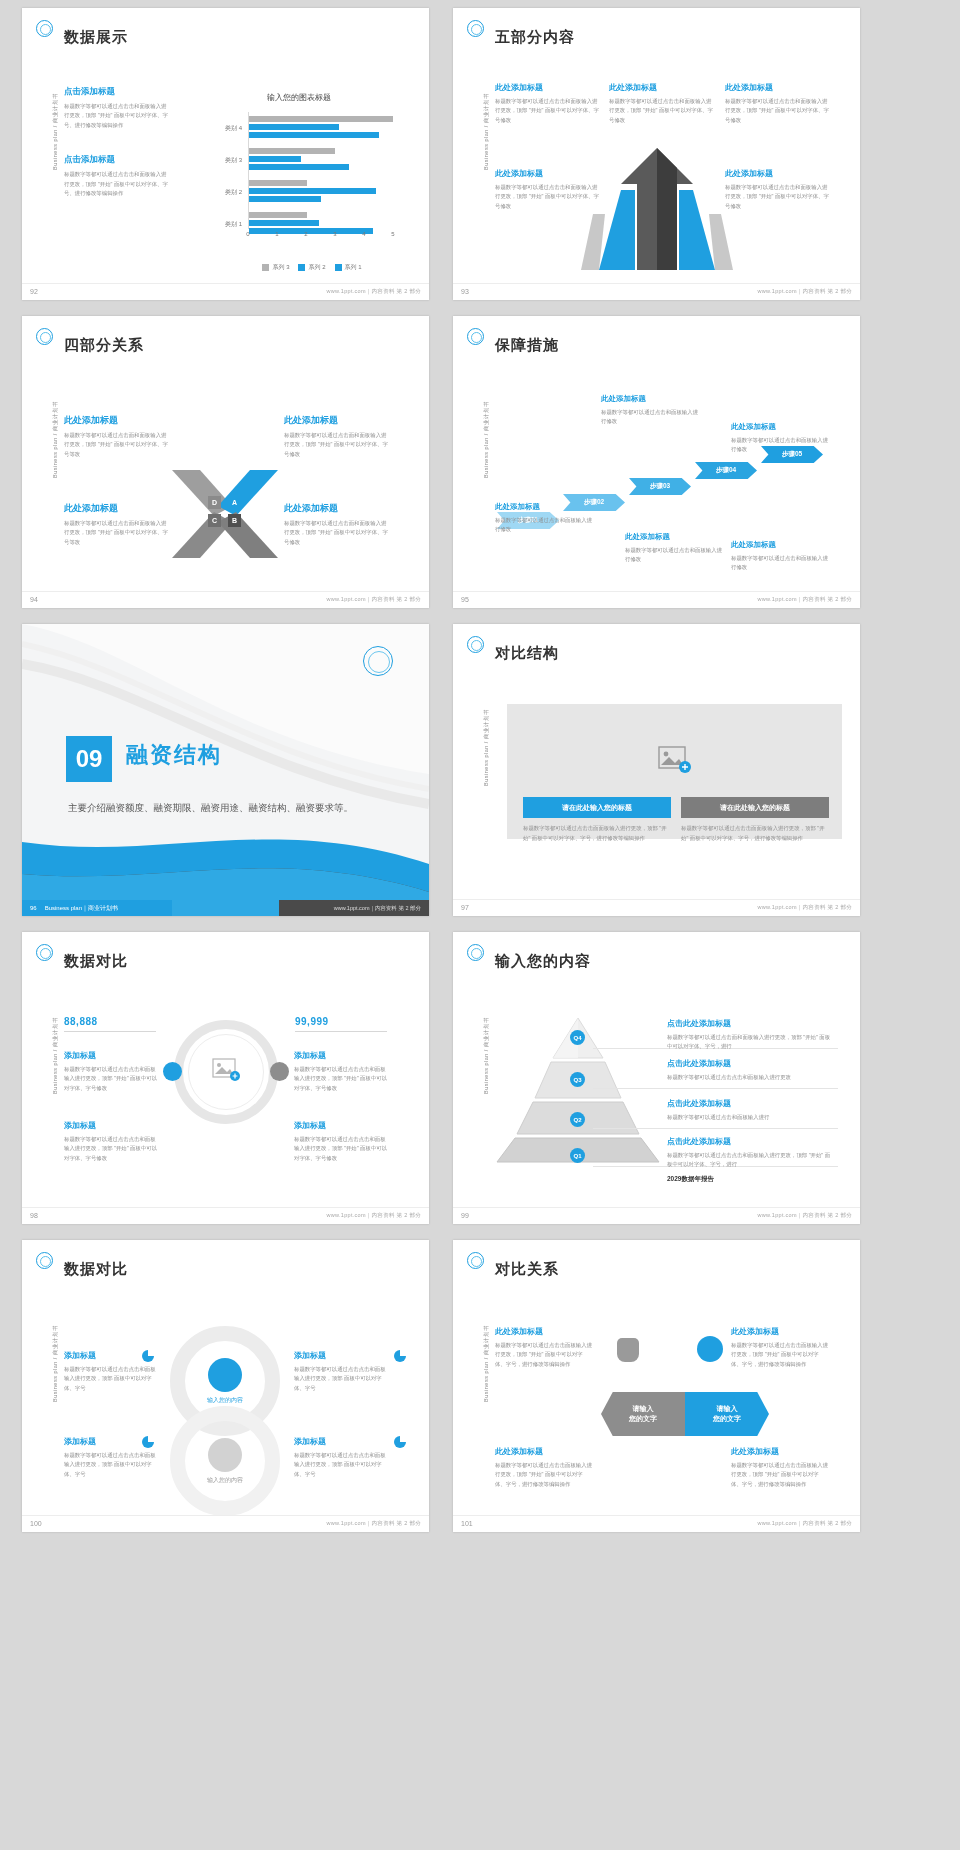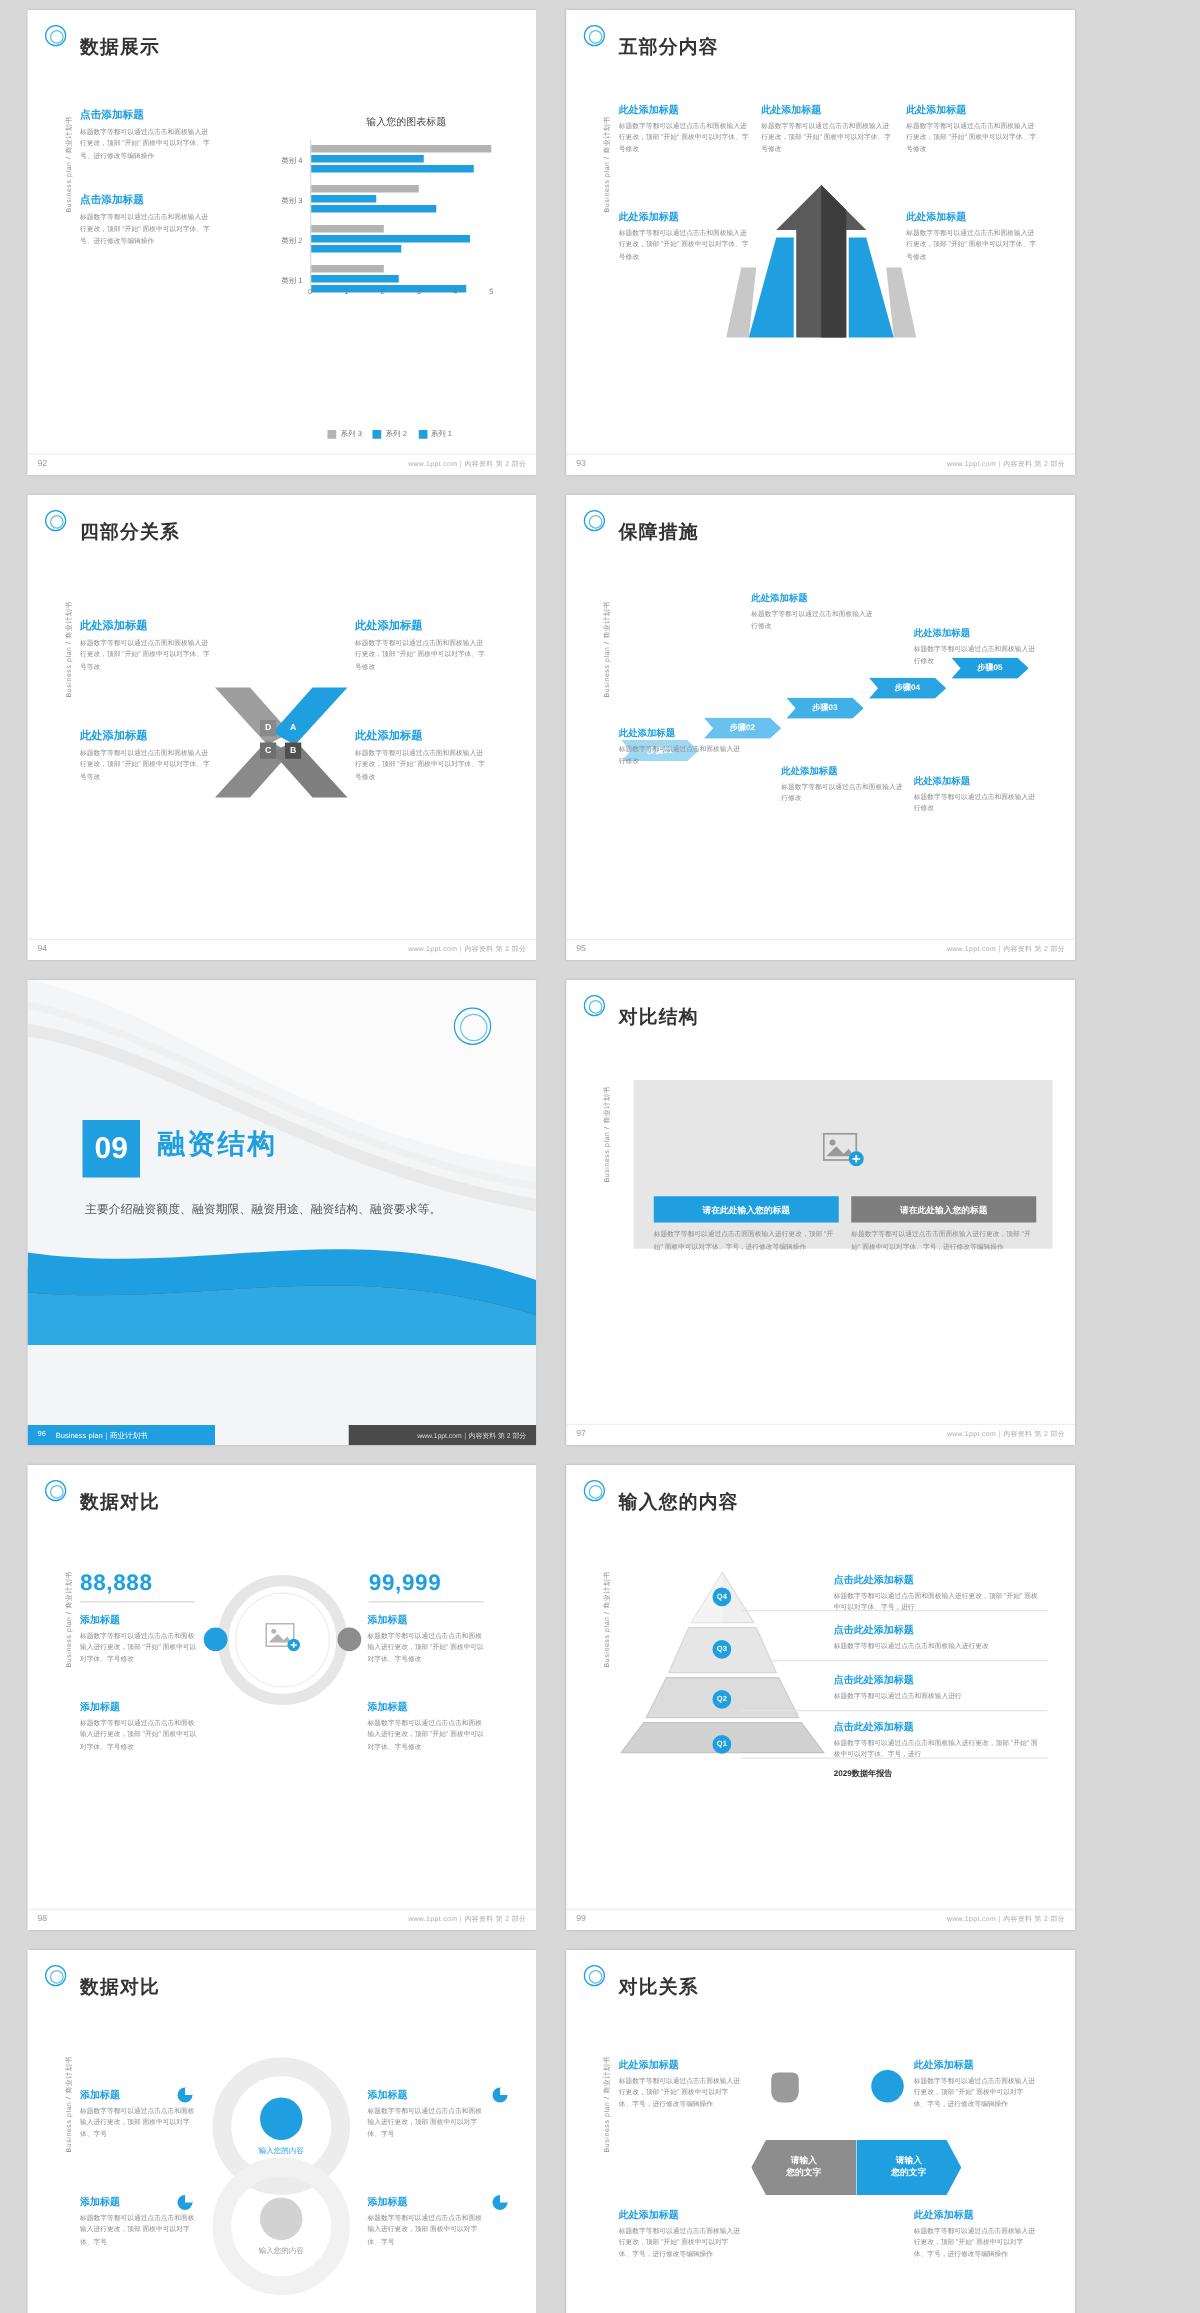--- a/index.html
+++ b/index.html
@@ -3,21 +3,21 @@
 <meta charset="utf-8">
 <style>
   * { box-sizing: border-box; margin:0; padding:0; }
   body {
     background:#d8d8d8;
     font-family:"Liberation Sans","DejaVu Sans",sans-serif;
     width:960px;
   }
   .deck { width:960px; display:flex; flex-wrap:wrap; }
   .slide {
-    width:407px; height:372px;
+    width:407px; height:292px;
     background:#ffffff;
     margin:8px 0 8px 22px;
     position:relative;
     overflow:hidden;
     box-shadow:0 0 2px rgba(0,0,0,0.18);
   }
   .slide.col2 { margin-left:24px; }
   .title {
     position:absolute; left:42px; top:20px;
     font-size:15px; color:#333; letter-spacing:1px; font-weight:bold;
@@ -48,21 +48,21 @@
   }
   .bottom-rule {
     position:absolute; left:0; right:0; bottom:16px; height:1px; background:#ededed;
   }
   .h-sub { font-size:8.5px; font-weight:bold; color:#1f9fe0; margin-bottom:4px; }
   .body-text { font-size:5.4px; color:#8d8d8d; line-height:1.75; }
 
   
   .s92-left { position:absolute; left:42px; top:78px; width:105px; }
   .s92-block2 { margin-top:24px; }
-  .chart-title { position:absolute; left:218px; top:84px; width:170px; text-align:center; font-size:8px; color:#444; }
+  .chart-title { position:absolute; left:192px; top:84px; width:170px; text-align:center; font-size:8px; color:#444; }
   .chart-area { position:absolute; left:186px; top:104px; width:205px; height:135px; }
   .cat-row { position:absolute; left:0; width:100%; }
   .cat-label { position:absolute; left:0; width:34px; text-align:right; font-size:6px; color:#777; }
   .bar { position:absolute; height:6px; }
   .axis-line { position:absolute; left:40px; top:0; bottom:18px; width:1px; background:#d9d9d9; }
   .xticks { position:absolute; left:40px; right:0; bottom:6px; height:10px; }
   .xtick { position:absolute; font-size:6px; color:#777; transform:translateX(-50%); }
   .legend { position:absolute; left:195px; bottom:28px; width:190px; display:flex; justify-content:center; gap:9px; }
   .legend-item { display:flex; align-items:center; gap:3px; font-size:6px; color:#777; }
   .legend-chip { width:7px; height:7px; display:inline-block; }
@@ -97,21 +97,21 @@
   .cover-seal:after{ content:""; position:absolute; left:4px; top:4px; width:20px; height:20px; border-radius:50%; border:1px solid #6cc6ee; }
 
   
   .cmp-box { position:absolute; left:54px; top:80px; width:335px; height:135px; background:#e6e6e6; }
   .cmp-img-ic { position:absolute; left:50%; top:42px; transform:translateX(-50%); }
   .cmp-tab { position:absolute; top:173px; height:21px; color:#fff; font-size:7px; font-weight:bold;
              display:flex; align-items:center; justify-content:center; }
   .cmp-text { position:absolute; top:200px; width:148px; font-size:5.4px; color:#8d8d8d; line-height:1.8; }
 
   
-  .bignum { font-size:18px; font-weight:bold; color:#1f9fe0; letter-spacing:0.5px; }
+  .bignum { font-size:10px; font-weight:bold; color:#1f9fe0; letter-spacing:0.5px; }
   .rule-blue { width:92px; height:1px; background:#d7d7d7; margin:4px 0 8px; }
   .ring { position:absolute; border-radius:50%; }
 
   
   .pyr-badge { position:absolute; width:15px; height:15px; border-radius:50%; background:#1f9fe0; color:#fff;
                font-size:6px; display:flex; align-items:center; justify-content:center; font-weight:bold; }
   .pyr-row-line { position:absolute; height:1px; background:#e4e4e4; }
 
   
   .pie-ic { width:12px; height:12px; border-radius:50%; background:#1f9fe0; display:inline-block; position:relative; }

